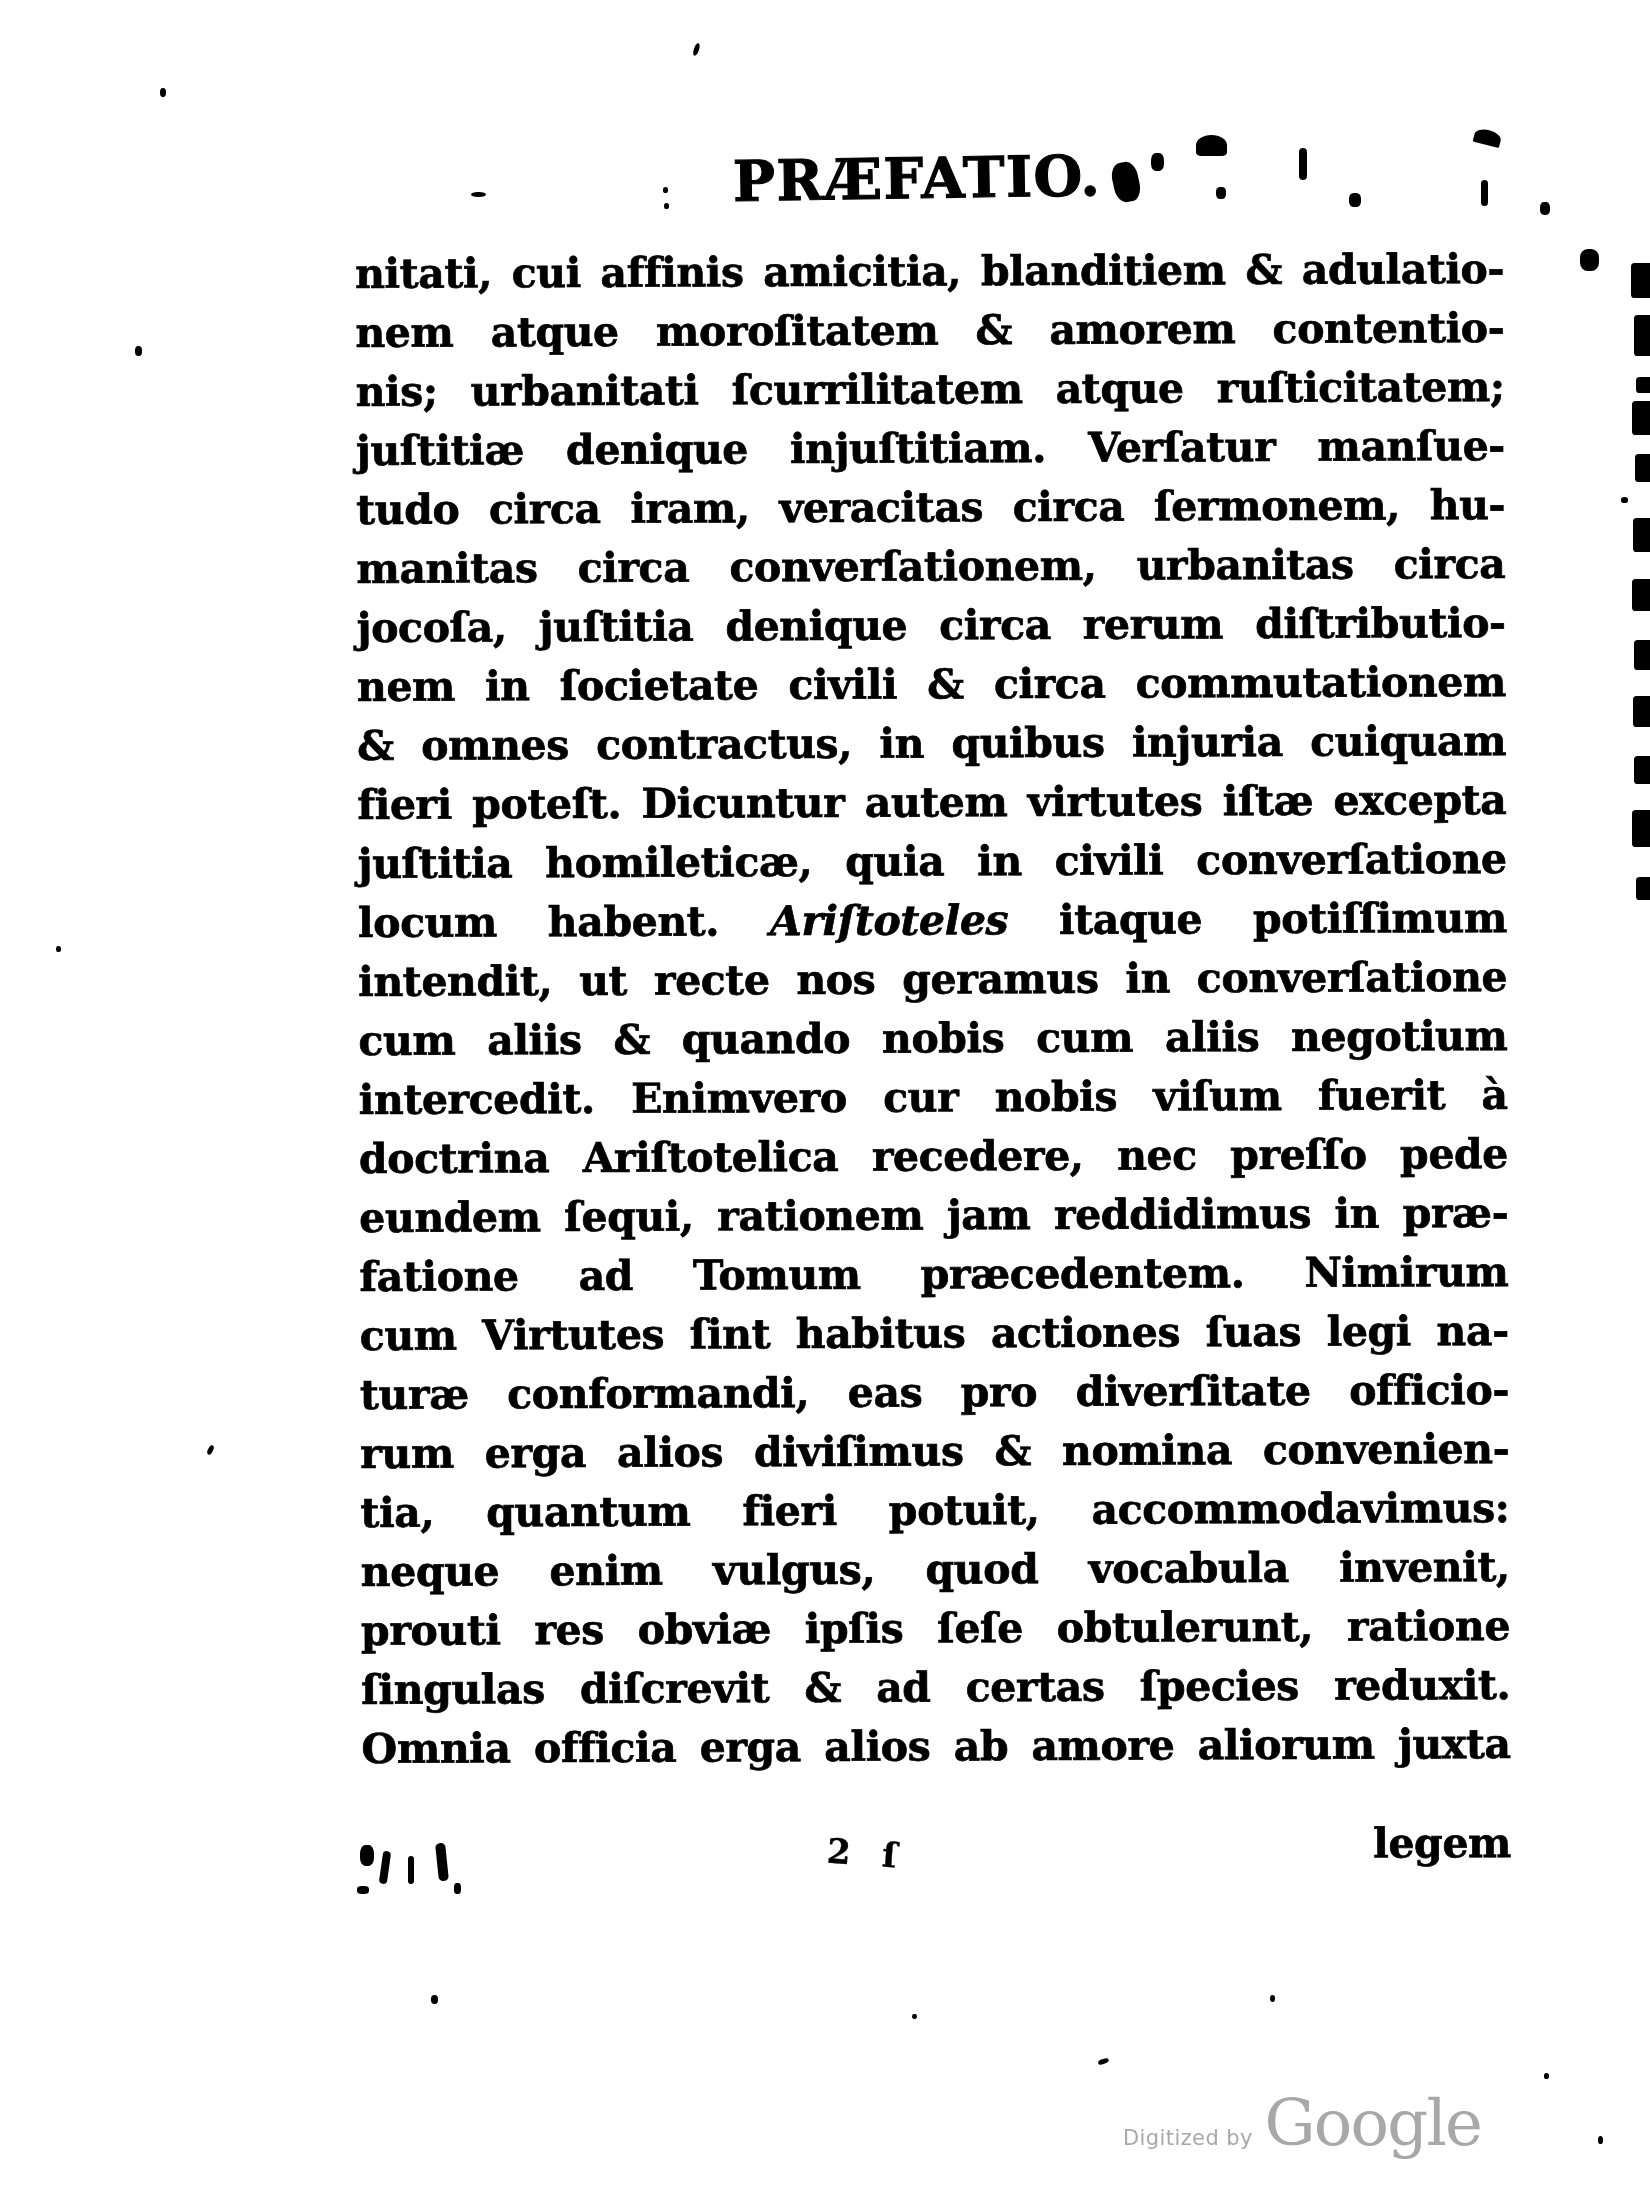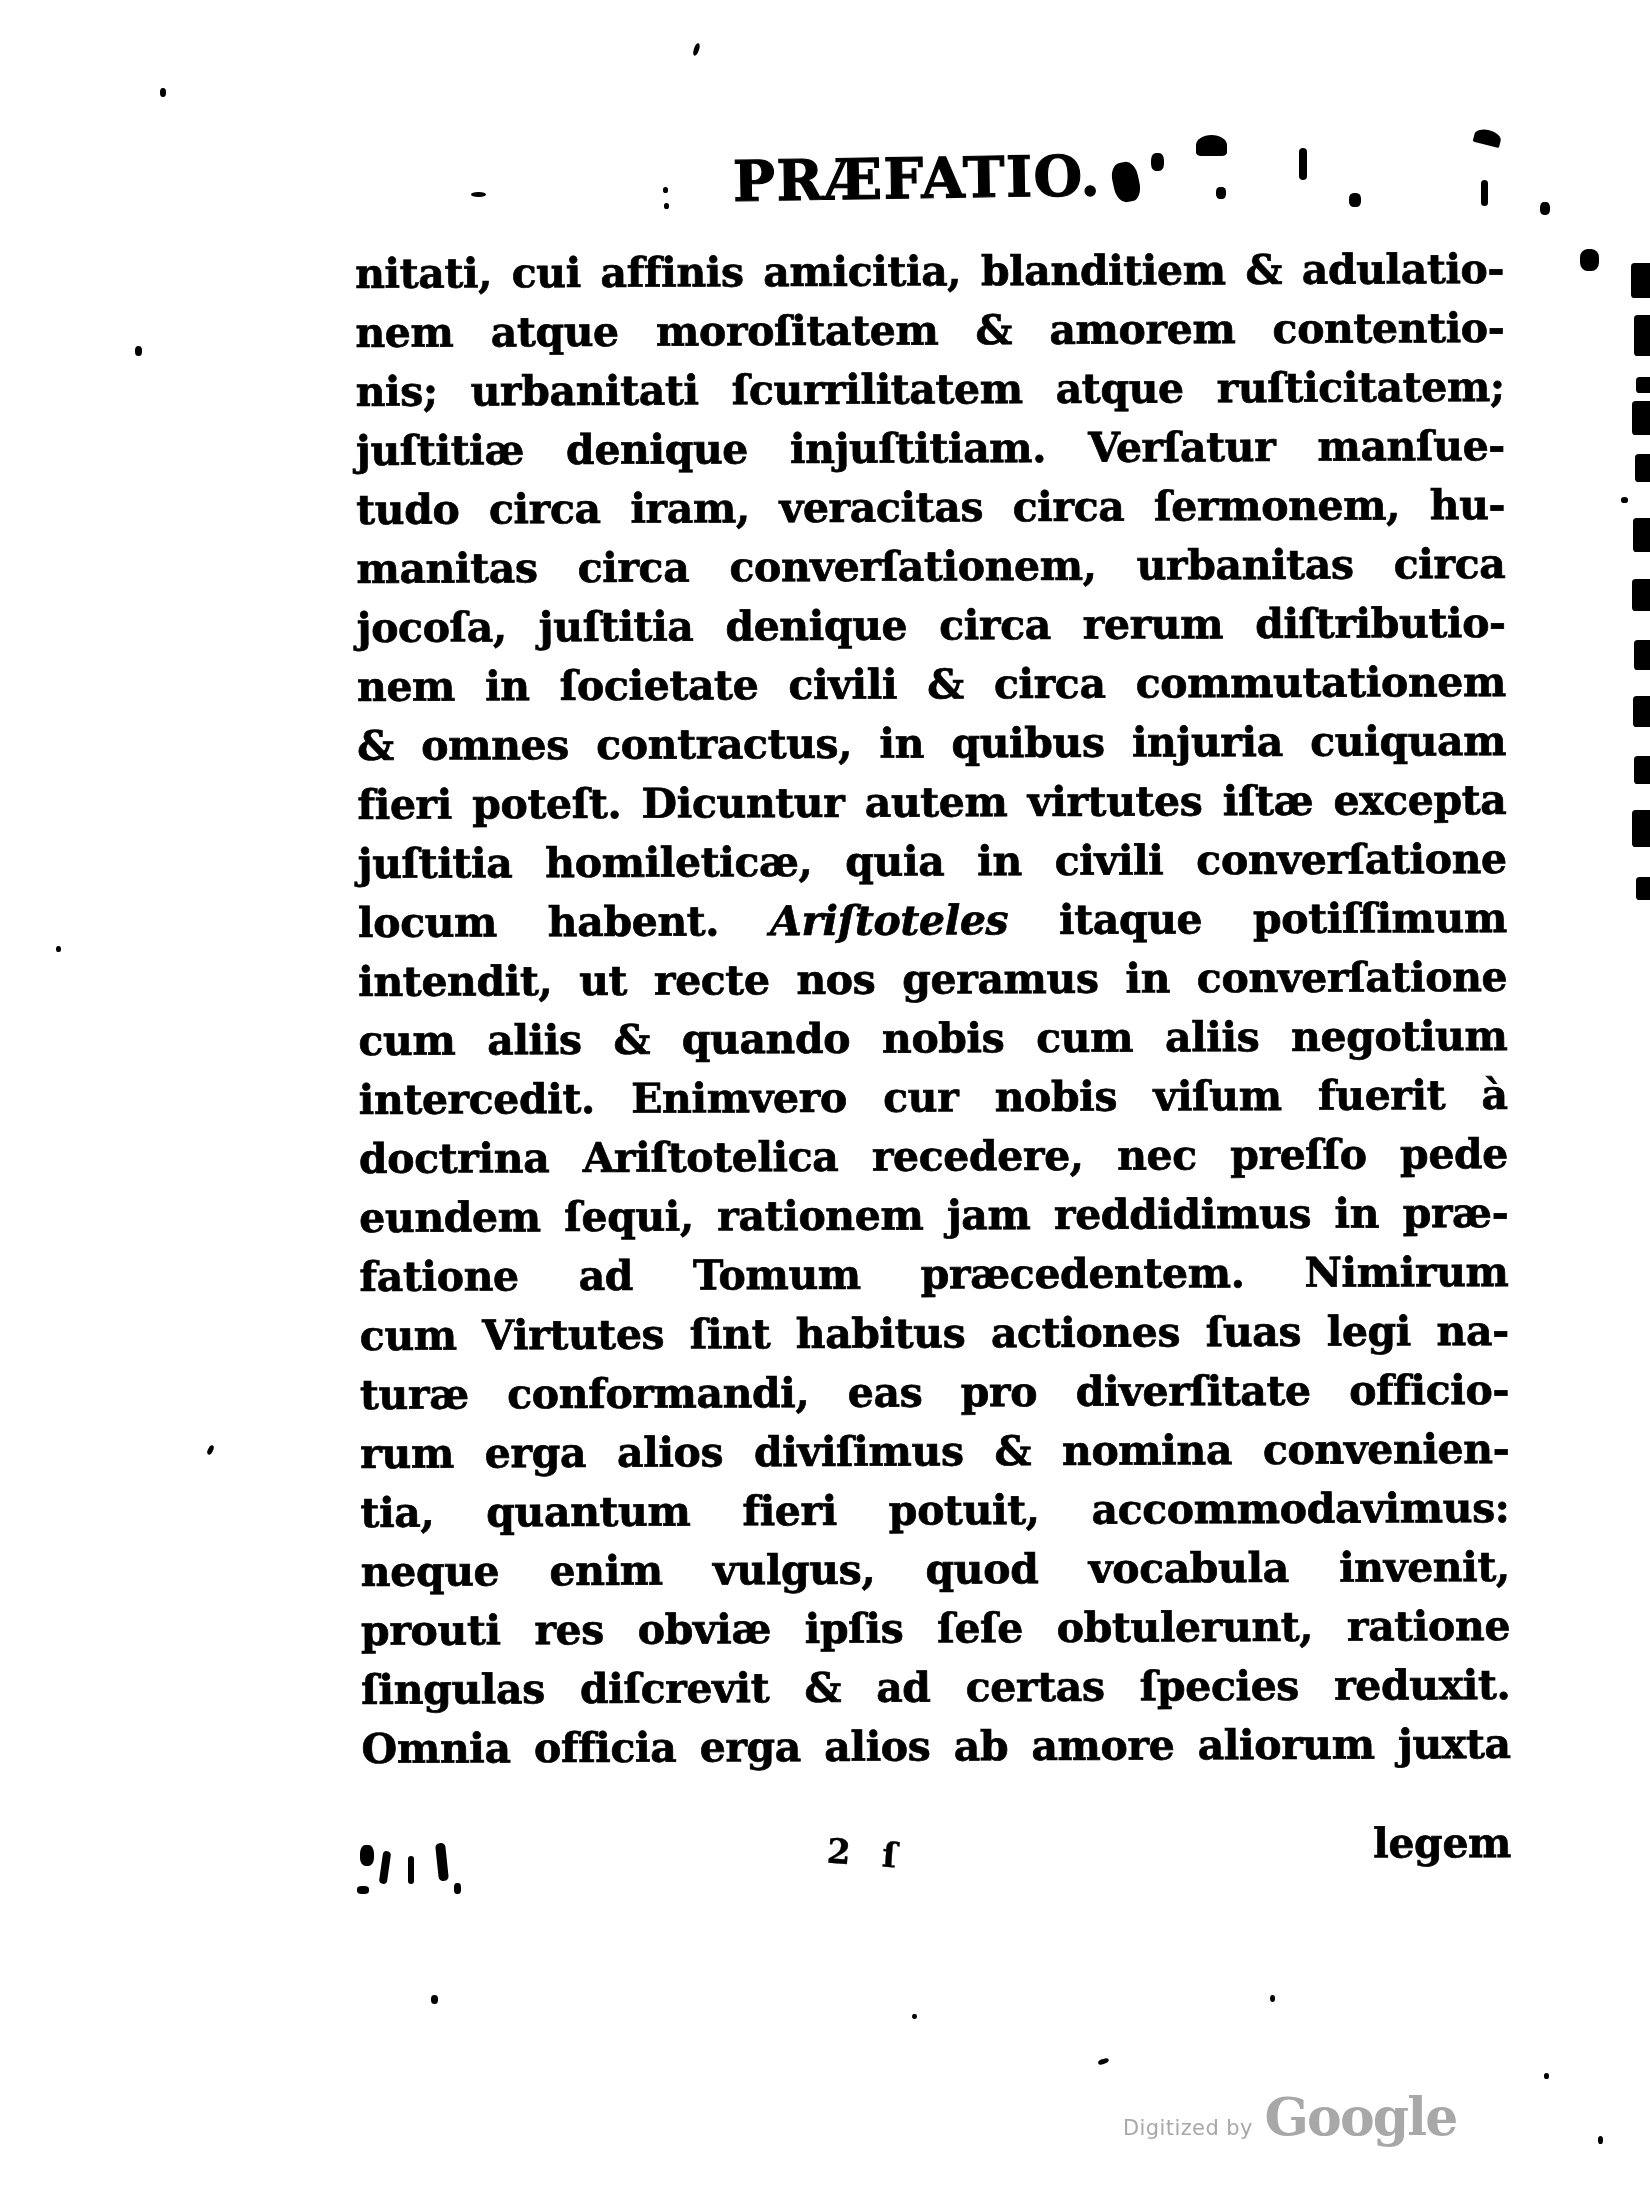--- a/index.html
+++ b/index.html
@@ -85,23 +85,23 @@
     color: var(--wm, #a8a8a8);
     text-align: center;
   }
   .wm-prefix {
     font-family: "DejaVu Sans", sans-serif;
     font-size: 21px;
     letter-spacing: 0.4px;
   }
   .wm-logo {
     font-family: "DejaVu Serif", serif;
-    font-size: 52px;
+    font-size: 64px;
     letter-spacing: -1.8px;
-    font-weight: 700;
+    font-weight: 400;
   }
   
   .speck, .frag, .smudge {
     position: absolute;
     background: var(--ink, #000);
   }
   .speck { border-radius: 45%; }
   .smudge { border-radius: 40%; }
   .frag { border-radius: 3.6px 0 0 3.6px; }
 </style>

